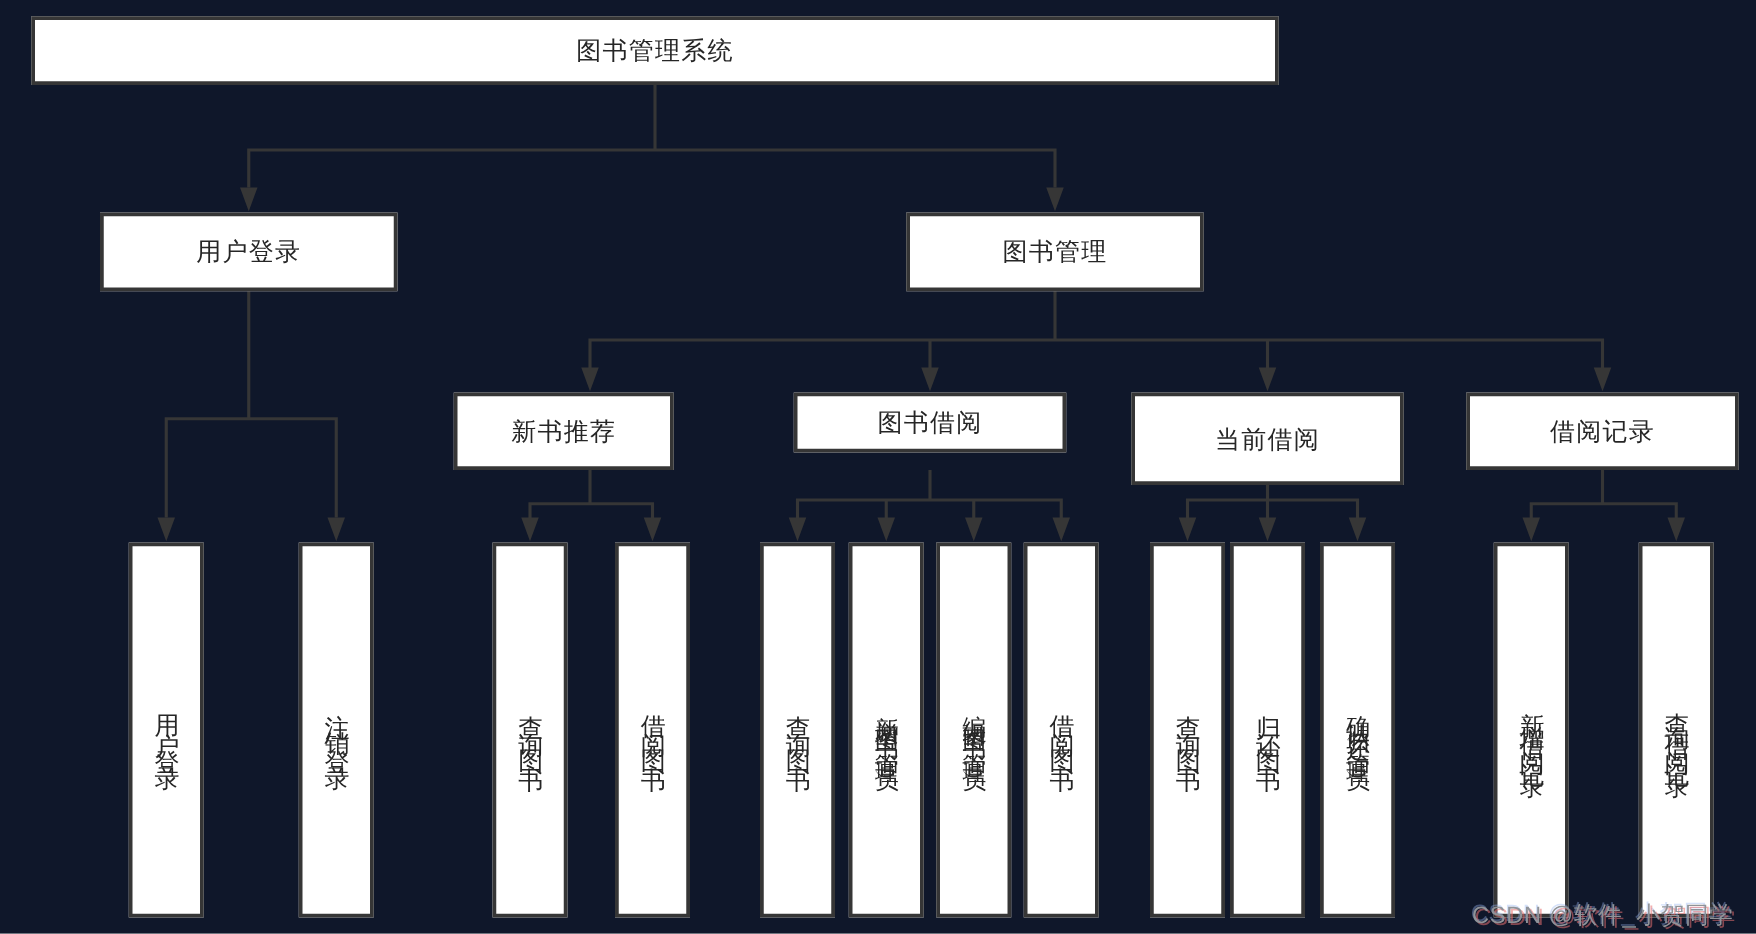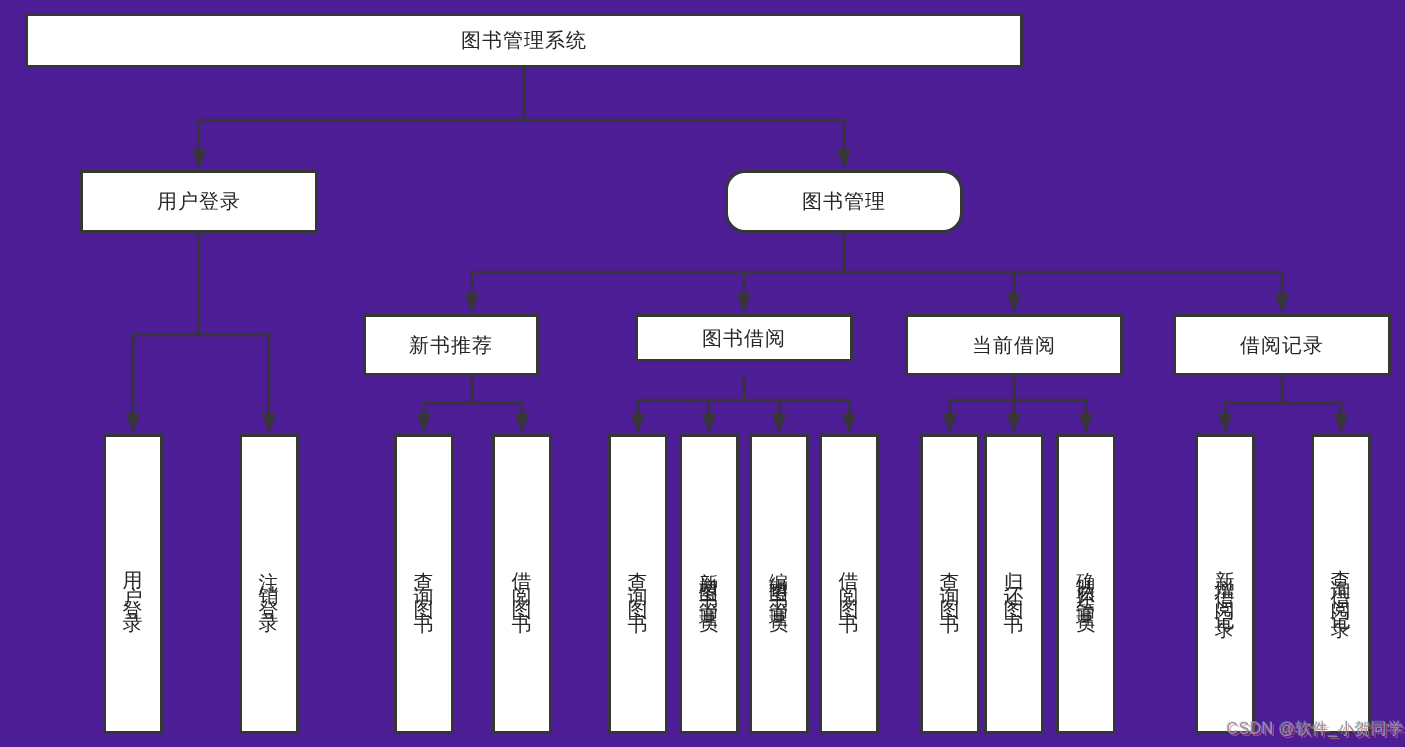--- a/index.html
+++ b/index.html
@@ -1,20 +1,20 @@
 <!DOCTYPE html>
 <html><head>
 <meta charset="utf-8">
 <style>
   html, body { margin: 0; padding: 0; background: #ffffff; }
   .canvas {
     position: relative;
     width: 1405px;
     height: 747px;
-    background: #4c1d95;
+    background: #0f172a;
     font-family: "Liberation Sans", sans-serif;
     overflow: hidden;
   }
   svg.wires {
     position: absolute;
     left: 0; top: 0;
     width: 1405px; height: 747px;
     z-index: 1;
   }
   .box {
@@ -49,23 +49,23 @@
     font-size: 20px;
     line-height: 1;
     letter-spacing: 14px;
     color: #262626;
     white-space: nowrap;
   }
   .leaf.medium span { letter-spacing: 10px; }
   .leaf.long span { letter-spacing: 6px; font-size: 19px; }
   .watermark {
     position: absolute;
-    right: 1px;
+    right: 18px;
     top: 719px;
-    font-size: 16px;
+    font-size: 19px;
     color: #8f9399;
     letter-spacing: 0.5px;
     z-index: 5;
     text-shadow: 2px 2px 0 rgba(232, 112, 112, 0.55), -1px -1px 0 rgba(150, 180, 240, 0.4);
     white-space: nowrap;
   }
 </style>
 </head>
 <body>
 
@@ -91,31 +91,31 @@
              M1218 414L1232 414L1225 433Z M1334 414L1348 414L1341 433Z" fill="#363636" stroke="none"></path>
   </svg>
 
   <div class="box" style="left:25px; top:13px; width:998px; height:55px;">
     <span>图书管理系统</span>
   </div>
 
   <div class="box" style="left:80px; top:170px; width:238px; height:63px;">
     <span>用户登录</span>
   </div>
-  <div class="box" style="left:725px; top:170px; width:238px; height:63px;border-radius:20px;">
+  <div class="box" style="left:725px; top:170px; width:238px; height:63px;">
     <span>图书管理</span>
   </div>
 
   <div class="box" style="left:363px; top:314px; width:176px; height:62px;">
     <span>新书推荐</span>
   </div>
   <div class="box" style="left:635px; top:314px; width:218px; height:48px;">
     <span>图书借阅</span>
   </div>
-  <div class="box" style="left:905px; top:314px; width:218px; height:62px;">
+  <div class="box" style="left:905px; top:314px; width:218px; height:74px;">
     <span>当前借阅</span>
   </div>
   <div class="box" style="left:1173px; top:314px; width:218px; height:62px;">
     <span>借阅记录</span>
   </div>
 
   <div class="leaf" style="left:103px;">
     <span>用户登录</span>
   </div>
   <div class="leaf" style="left:239px;">

